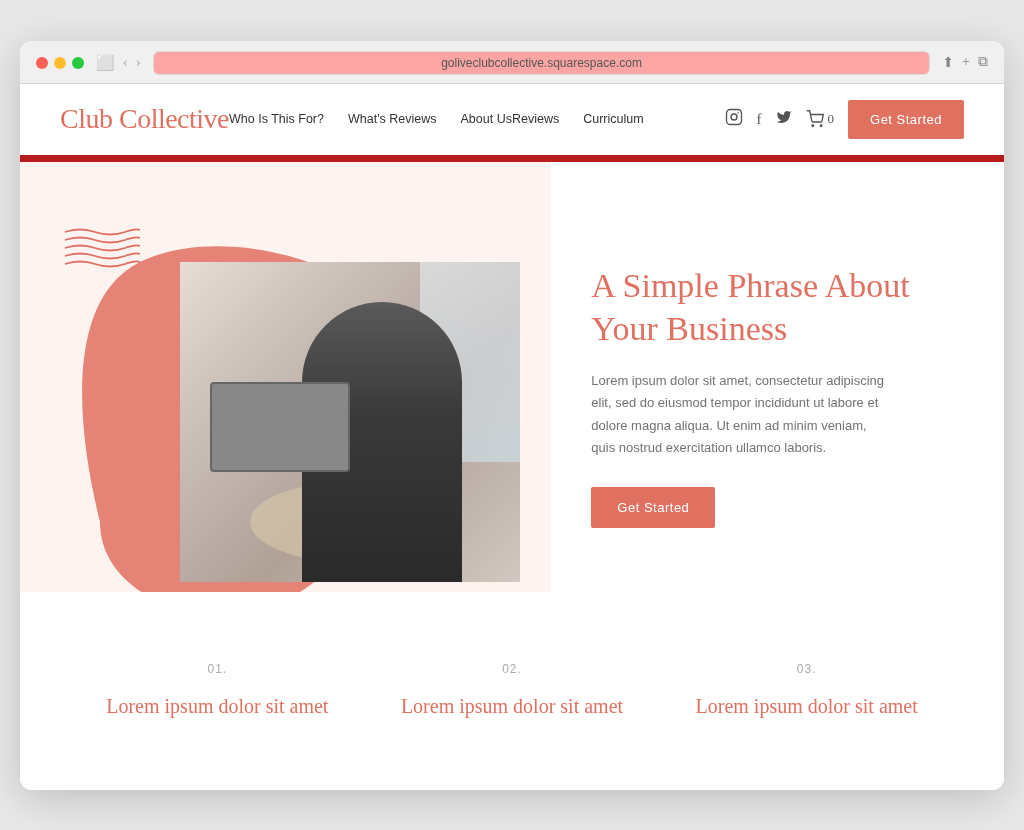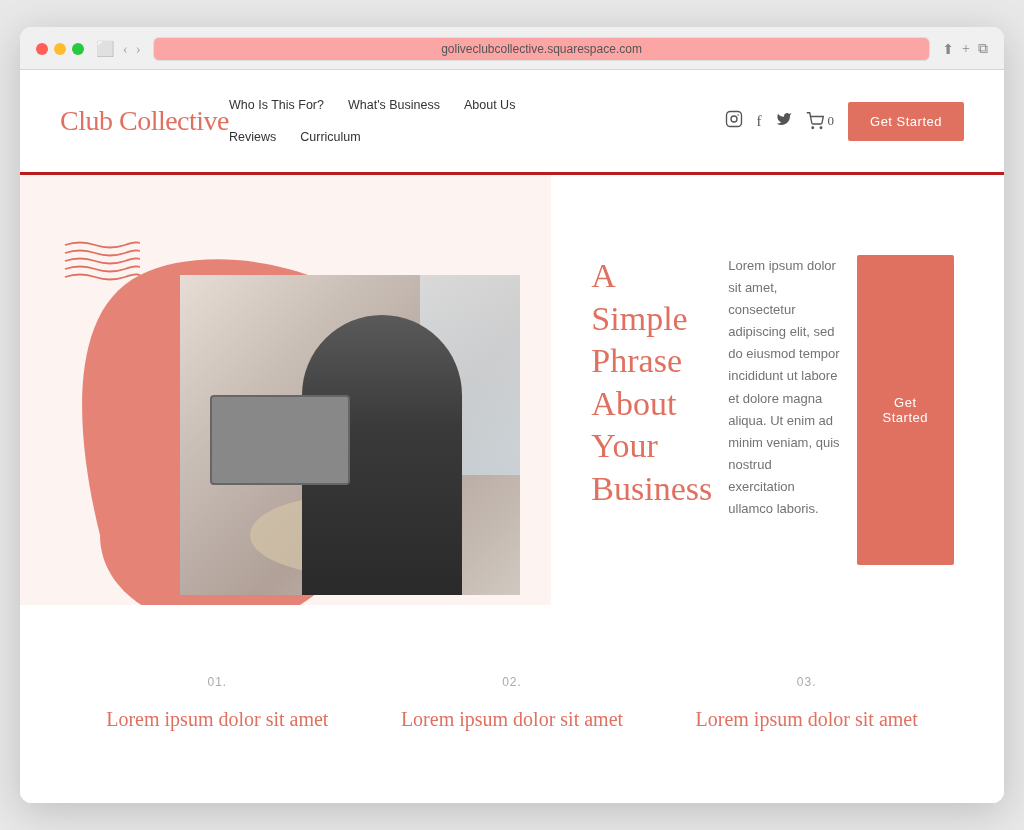--- a/index.html
+++ b/index.html
@@ -72,38 +72,38 @@
 
     
     .website {
       background: #fff;
     }
 
     
     .site-header {
       display: flex;
       align-items: center;
-      padding: 28px 40px;
+      padding: 16px 40px;
       background: #fff;
-      border-bottom: 3px solid #b91c1c;
+      border-bottom: 7px solid #b91c1c;
     }
     .site-logo {
       font-size: 28px;
       font-weight: 400;
       color: #e07060;
       flex: 0 0 auto;
       font-family: Georgia, serif;
       letter-spacing: -0.5px;
     }
     .nav-center {
       flex: 1;
       display: flex;
-      flex-direction: column;
+      flex-direction: row;
       align-items: flex-start;
-      gap: 18px;
+      gap: 0;
     }
     .nav-row {
       display: flex;
       gap: 24px;
       align-items: center;
     }
     .nav-link {
       font-size: 12.5px;
       color: #333;
       text-decoration: none;
@@ -233,23 +233,22 @@
       height: 200px;
       background: linear-gradient(180deg, #e8f0f5 0%, #d0e4f0 100%);
       opacity: 0.6;
     }
 
     .hero-right {
       width: 46%;
       padding: 80px 50px 40px 40px;
       background: #fff;
       display: flex;
-      flex-direction: row;
+      flex-direction: column;
       justify-content: center;
-      gap: 16px;
     }
     .hero-headline {
       font-size: 34px;
       color: #e07060;
       line-height: 1.25;
       margin-bottom: 20px;
       font-family: Georgia, serif;
       font-weight: 400;
     }
     .hero-body {
@@ -326,21 +325,21 @@
   </div>
 
   <div class="website">
 
     <header class="site-header">
       <div class="site-logo">Club Collective</div>
 
       <nav class="nav-center">
         <div class="nav-row">
           <a class="nav-link">Who Is This For?</a>
-          <a class="nav-link">What's Business</a>
+          <a class="nav-link">What's Reviews</a>
           <a class="nav-link">About Us</a>
         </div>
         <div class="nav-row">
           <a class="nav-link">Reviews</a>
           <a class="nav-link">Curriculum</a>
         </div>
       </nav>
 
       <div class="header-right">
         <span class="social-icon">

